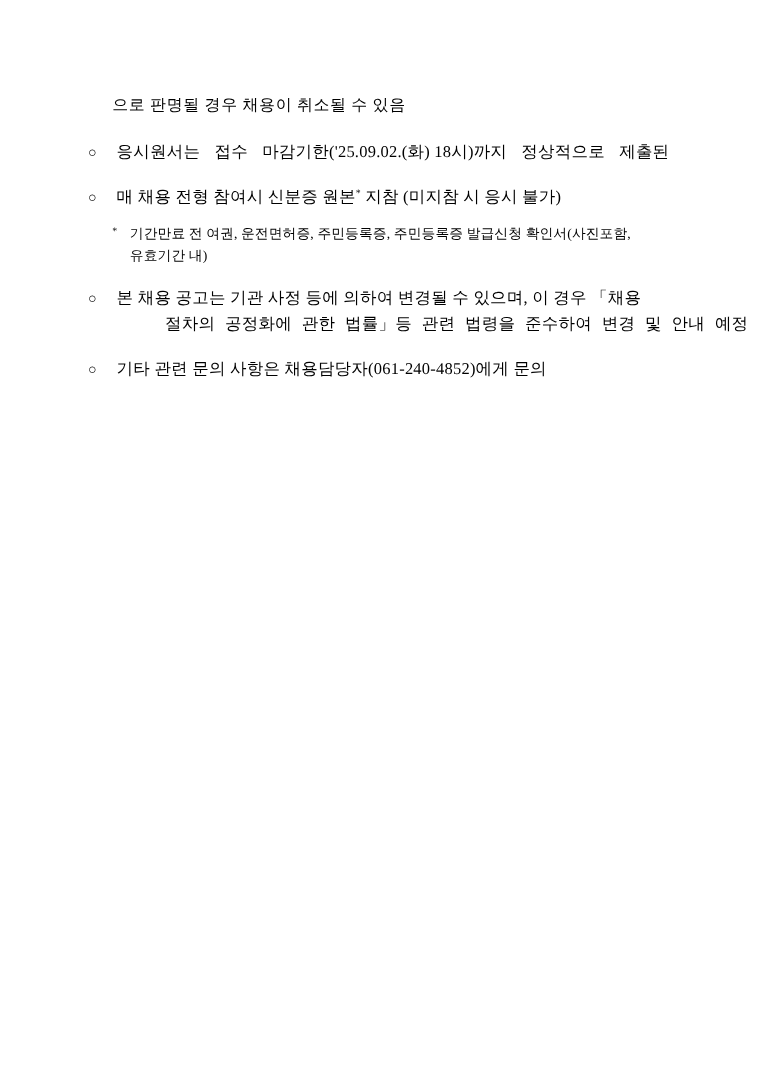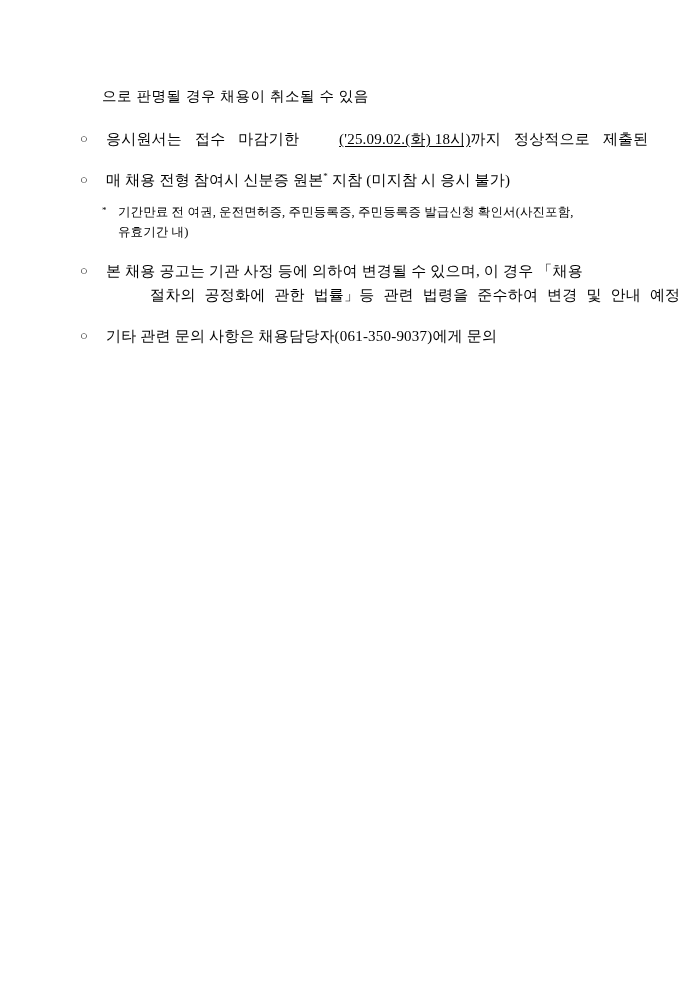--- a/index.html
+++ b/index.html
@@ -51,23 +51,21 @@
     display: block;
     text-align: justify;
     text-justify: inter-ideograph;
   }
   .item .body.nowrap {
     white-space: nowrap;
   }
 
   
   .u {
-    text-decoration: underline;
     text-underline-offset: 2px;
-    margin-left: 40px;
   }
   .sup {
     font-size: 9px;
     vertical-align: super;
   }
 
   
   .subitem {
     position: relative;
     margin: -8px 0 18px 0;
@@ -129,16 +127,16 @@
   </div>
 
   <div class="item">
     <span class="marker">○</span>
     <span class="body nowrap">본 채용 공고는 기관 사정 등에 의하여 변경될 수 있으며, 이 경우 「채용</span>
     <span class="body nowrap spread">절차의 공정화에 관한 법률」등 관련 법령을 준수하여 변경 및 안내 예정</span>
   </div>
 
   <div class="item">
     <span class="marker">○</span>
-    <span class="body nowrap">기타 관련 문의 사항은 채용담당자(061-350-9037)에게 문의</span>
+    <span class="body nowrap">기타 관련 문의 사항은 채용담당자(061-240-4852)에게 문의</span>
   </div>
 
 </div>
 
 </body></html>

